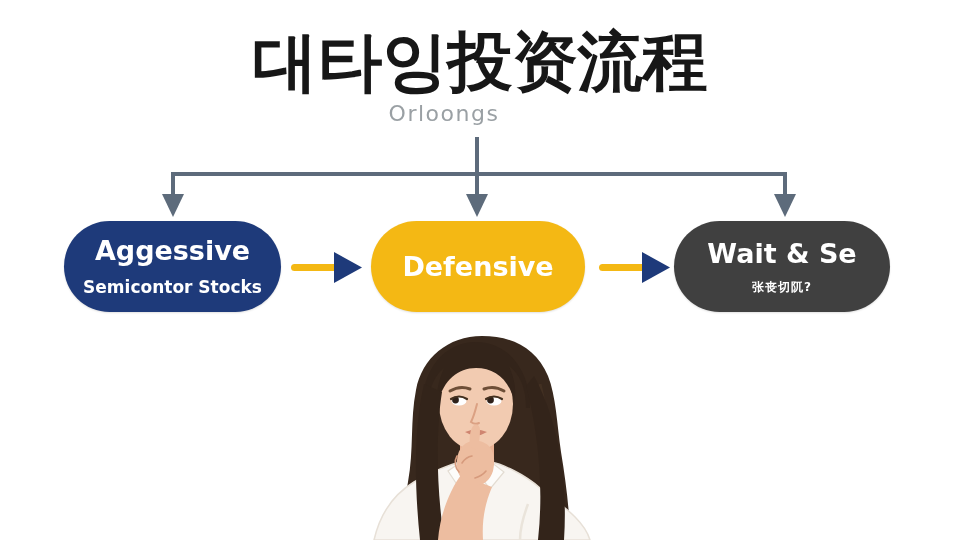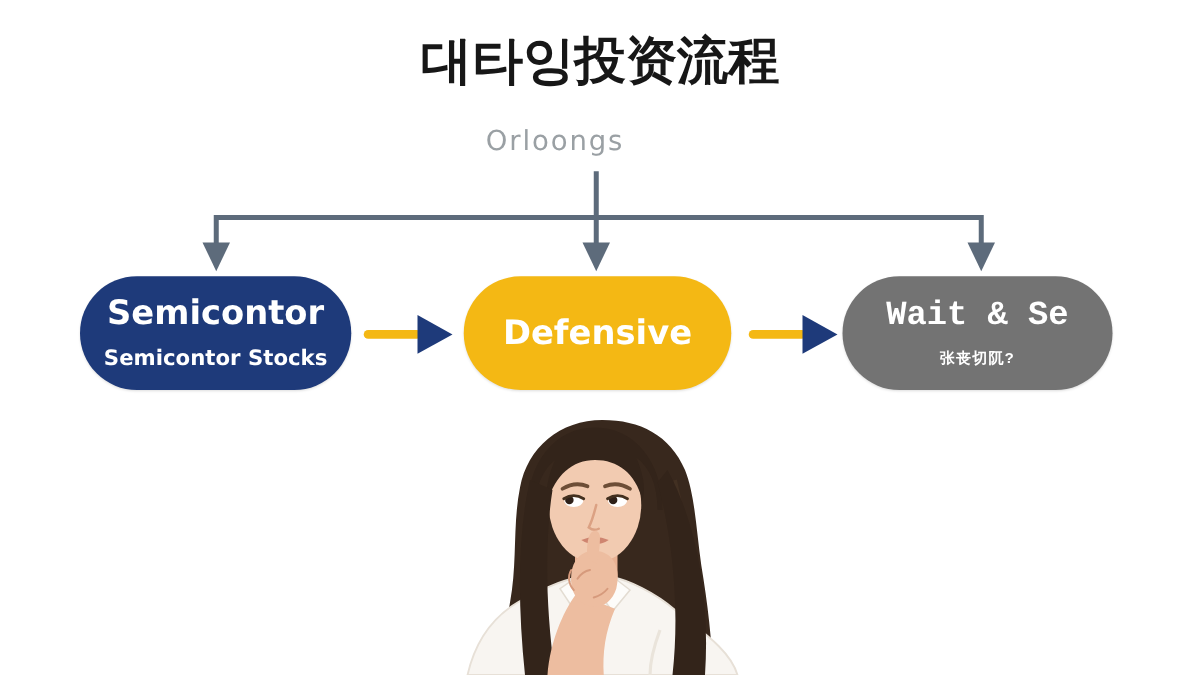--- a/index.html
+++ b/index.html
@@ -5,21 +5,21 @@
   html,body{margin:0;padding:0;}
   body{
     width:960px;height:540px;background:#ffffff;overflow:hidden;
     font-family:"DejaVu Sans","Liberation Sans",sans-serif;
     -webkit-font-smoothing:antialiased;
   }
   .stage{position:relative;width:960px;height:540px;background:#ffffff;}
 
   .title{
     position:absolute;top:26px;left:0;width:960px;text-align:center;
-    font-size:41px;font-weight:800;color:#171717;letter-spacing:0px;line-height:1.1;
+    font-size:65px;font-weight:800;color:#171717;letter-spacing:0px;line-height:1.1;
   }
   .subtitle{
     position:absolute;top:101px;left:0;width:888px;text-align:center;
     font-size:22px;font-weight:500;color:#9aa0a4;letter-spacing:1.5px;
   }
 
   .connector{position:absolute;left:0;top:0;width:960px;height:540px;pointer-events:none;}
 
   .node{
     position:absolute;top:221px;height:91px;border-radius:46px;
@@ -50,39 +50,39 @@
 
   <svg class="connector" viewBox="0 0 960 540">
     <path d="M477 137 V196" stroke="#5d6b7b" stroke-width="4" fill="none"></path>
     <path d="M173 196 V174 H785 V196" stroke="#5d6b7b" stroke-width="4" fill="none"></path>
     <polygon points="162,194 184,194 173,217" fill="#5d6b7b"></polygon>
     <polygon points="466,194 488,194 477,217" fill="#5d6b7b"></polygon>
     <polygon points="774,194 796,194 785,217" fill="#5d6b7b"></polygon>
   </svg>
 
   <div class="node node-1" style="background: rgb(30, 58, 122); color: rgb(255, 255, 255);">
-    <div class="node-title">Semicontor</div>
+    <div class="node-title">Aggessive</div>
     <div class="node-sub">Semicontor Stocks</div>
   </div>
 
   <svg class="flow-arrow flow-arrow-1" viewBox="0 0 82 40">
     <rect x="3" y="16" width="46" height="7" rx="3.5" fill="#f4b814"></rect>
     <polygon points="46,4 46,35 74,19.5" fill="#1e3a7a"></polygon>
   </svg>
 
   <div class="node node-2" style="background: rgb(244, 184, 20); color: rgb(255, 255, 255); justify-content: center;">
     <div class="node-title">Defensive</div>
   </div>
 
   <svg class="flow-arrow flow-arrow-2" viewBox="0 0 82 40">
     <rect x="3" y="16" width="46" height="7" rx="3.5" fill="#f4b814"></rect>
     <polygon points="46,4 46,35 74,19.5" fill="#1e3a7a"></polygon>
   </svg>
 
-  <div class="node node-3" style="background: #737373; color: rgb(255, 255, 255); font-family: Liberation Mono, monospace;">
+  <div class="node node-3" style="background: #404040; color: rgb(255, 255, 255);">
     <div class="node-title">Wait &amp; Se</div>
     <div class="node-sub">张丧切阢?</div>
   </div>
 
   <svg class="woman" viewBox="0 0 248 210">
 
     <path d="M124,6 C90,6 64,28 58,60 C52,90 56,120 50,152 C46,176 42,194 40,210 L212,210 C212,184 208,152 203,122 C199,94 198,66 190,46 C178,18 154,6 124,6 Z" fill="#38281d"></path>
     <path d="M68,64 C60,112 62,162 70,208" stroke="#4b3626" stroke-width="3" fill="none" opacity="0.55"></path>
     <path d="M182,54 C194,104 199,160 193,208" stroke="#4b3626" stroke-width="3" fill="none" opacity="0.55"></path>
 

